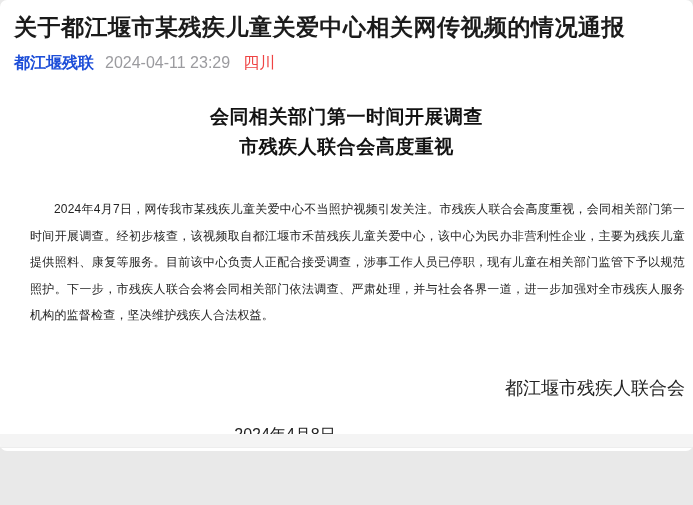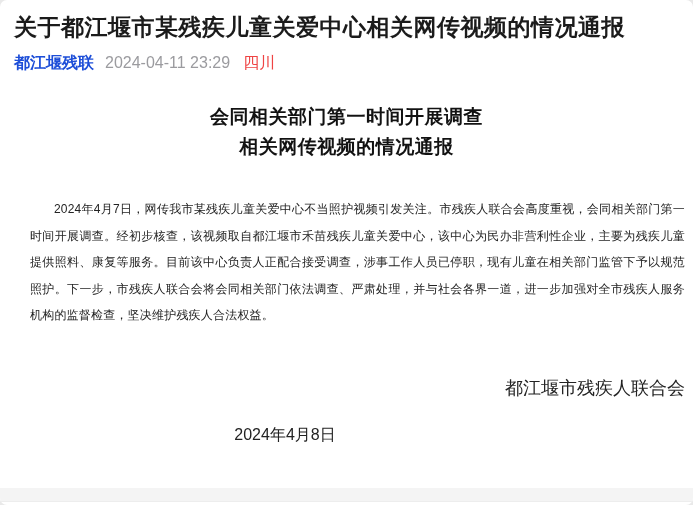--- a/index.html
+++ b/index.html
@@ -4,21 +4,21 @@
 <style>
   html, body {
     margin: 0;
     padding: 0;
     background: #e9e9e9;
     font-family: "Liberation Sans", "DejaVu Sans", sans-serif;
   }
   .page {
     position: relative;
     width: 693px;
-    height: 505px;
+    height: 451px;
     margin: 0 auto;
     background: #ffffff;
     border-radius: 7px;
     overflow: hidden;
     box-sizing: border-box;
   }
   
   .post-header {
     padding: 12px 16px 0 14px;
   }
@@ -109,21 +109,21 @@
     <h1 class="post-title">关于都江堰市某残疾儿童关爱中心相关网传视频的情况通报</h1>
     <div class="post-meta">
       <a class="post-author">都江堰残联</a>
       <span class="post-time">2024-04-11 23:29</span>
       <span class="post-location">四川</span>
     </div>
   </header>
 
   <section class="notice">
     <div class="notice-title">会同相关部门第一时间开展调查</div>
-    <div class="notice-title">相关网传视频的情况通报</div>
+    <div class="notice-title">市残疾人联合会高度重视</div>
     <p class="notice-body">2024年4月7日，网传我市某残疾儿童关爱中心不当照护视频引发关注。市残疾人联合会高度重视，会同相关部门第一时间开展调查。经初步核查，该视频取自都江堰市禾苗残疾儿童关爱中心，该中心为民办非营利性企业，主要为残疾儿童提供照料、康复等服务。目前该中心负责人正配合接受调查，涉事工作人员已停职，现有儿童在相关部门监管下予以规范照护。下一步，市残疾人联合会将会同相关部门依法调查、严肃处理，并与社会各界一道，进一步加强对全市残疾人服务机构的监督检查，坚决维护残疾人合法权益。</p>
     <div class="notice-signature">都江堰市残疾人联合会</div>
     <div class="notice-date">2024年4月8日</div>
   </section>
 
   <div class="bottom-strip"></div>
 
 </div>
 
 </body></html>

